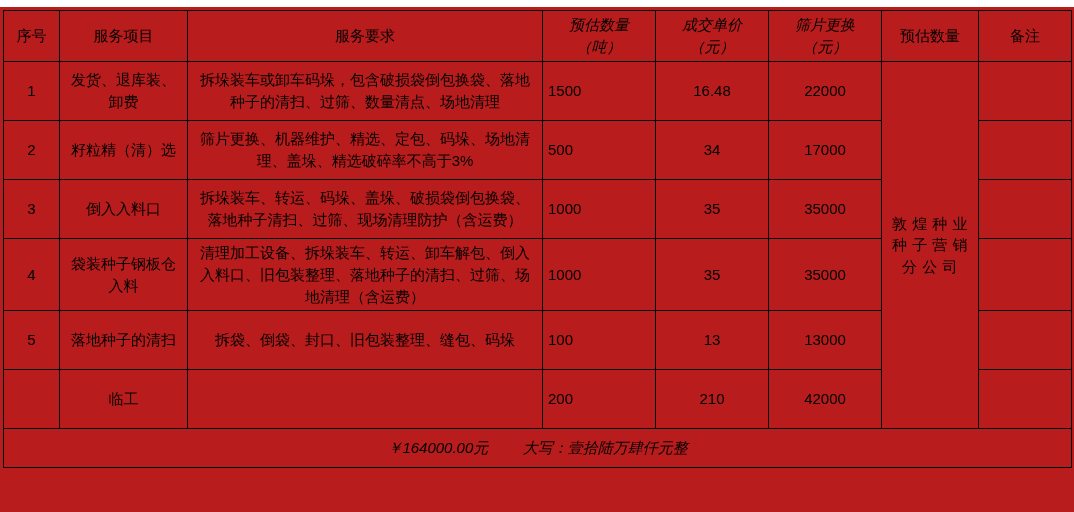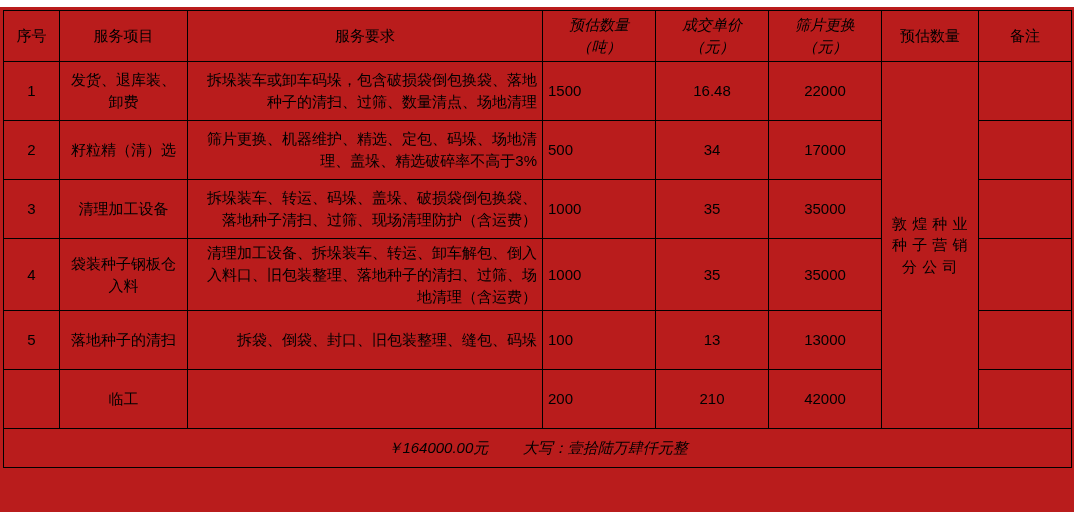--- a/index.html
+++ b/index.html
@@ -30,21 +30,21 @@
     border: 1px solid #000000;
     padding: 3px 5px;
     font-size: 15px;
     font-weight: normal;
     vertical-align: middle;
     line-height: 1.45;
     word-break: break-all;
   }
   .c-idx   { width: 56px;  text-align: center; }
   .c-item  { width: 128px; text-align: center; }
-  .c-req   { width: 355px; text-align: right; }
+  .c-req   { width: 355px; text-align: center; }
   .c-qty   { width: 113px; text-align: left; }
   .c-price { width: 113px; text-align: center; }
   .c-total { width: 113px; text-align: center; }
   .c-place { width: 97px;  text-align: left; }
   .c-note  { width: 93px;  text-align: center; }
 
   thead td {
     text-align: center;
     height: 44px;
   }
@@ -128,21 +128,21 @@
         <td class="c-idx">2</td>
         <td class="c-item">籽粒精（清）选</td>
         <td class="c-req">筛片更换、机器维护、精选、定包、码垛、场地清理、盖垛、精选破碎率不高于3%</td>
         <td class="c-qty">500</td>
         <td class="c-price">34</td>
         <td class="c-total">17000</td>
         <td class="c-note"></td>
       </tr>
       <tr class="row-body">
         <td class="c-idx">3</td>
-        <td class="c-item">清理加工设备</td>
+        <td class="c-item">倒入入料口</td>
         <td class="c-req">拆垛装车、转运、码垛、盖垛、破损袋倒包换袋、落地种子清扫、过筛、现场清理防护（含运费）</td>
         <td class="c-qty">1000</td>
         <td class="c-price">35</td>
         <td class="c-total">35000</td>
         <td class="c-note"></td>
       </tr>
       <tr class="row-body">
         <td class="c-idx">4</td>
         <td class="c-item">袋装种子钢板仓入料</td>
         <td class="c-req">清理加工设备、拆垛装车、转运、卸车解包、倒入入料口、旧包装整理、落地种子的清扫、过筛、场地清理（含运费）</td>

